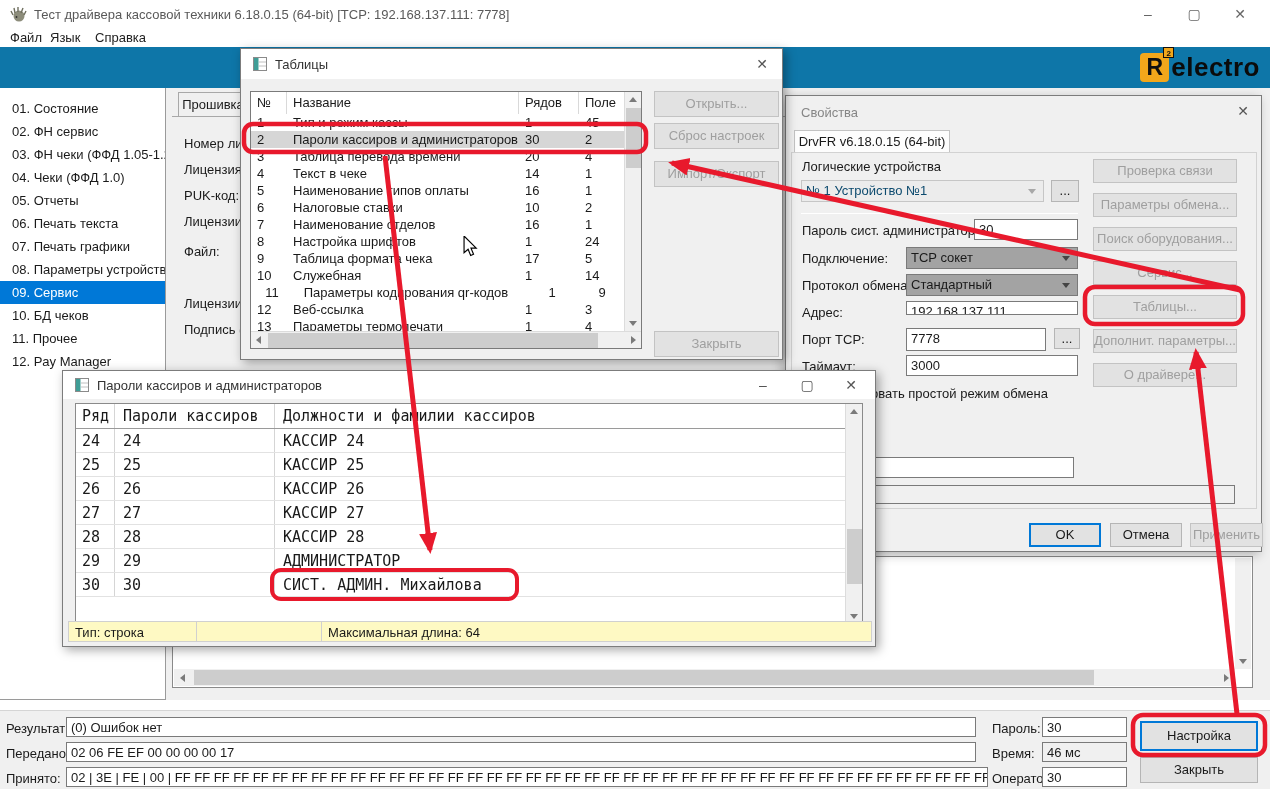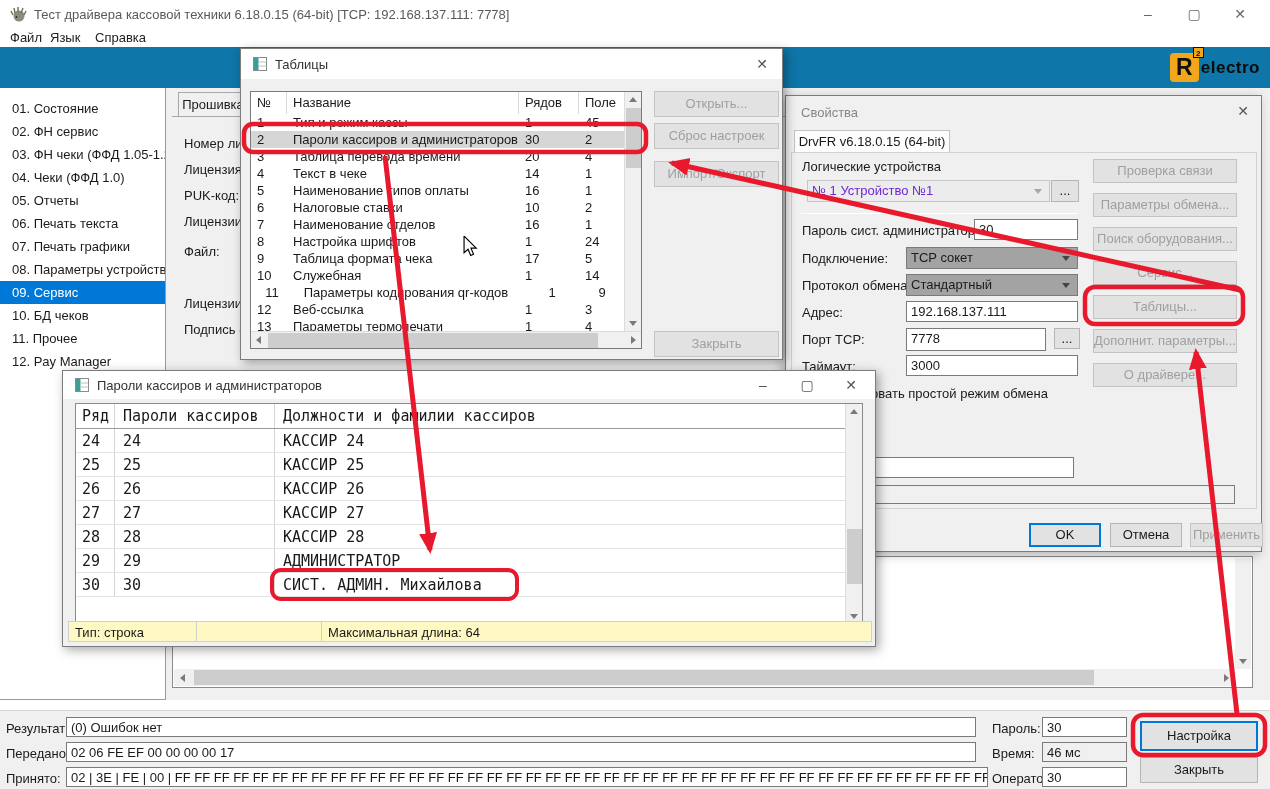--- a/index.html
+++ b/index.html
@@ -13,21 +13,21 @@
   #title-text { left:34px; top:7px; color:#595959; white-space:nowrap; }
   .winbtn { top:0; width:46px; height:28px; text-align:center; line-height:28px; color:#666; font-size:14px; }
   #menubar { left:0; top:28px; width:1270px; height:19px; background:#fff; }
   .menu-item { top:2px; color:#222; }
   #banner { left:0; top:47px; width:1270px; height:41px; }
   #logo { right:10px; top:5px; height:31px; display:flex; align-items:center; }
   #logo-r { width:29px; height:29px; border-radius:4px; display:inline-block; text-align:center;
             font-weight:bold; font-size:23px; line-height:29px; color:#101010; position:relative; }
   #logo-sup { position:absolute; right:-5px; top:-6px; width:11px; height:11px; font-size:8px; line-height:11px;
               text-align:center; color:#101010; border:1px solid #101010; }
-  #logo-word { font-weight:bold; font-size:17px; color:#0b0b0b; letter-spacing:0.5px; margin-left:2px; }
+  #logo-word { font-weight:bold; font-size:26px; color:#0b0b0b; letter-spacing:0.5px; margin-left:2px; }
 
   
   #sidebar { left:0; top:88px; width:166px; height:612px; background:#fff; border-right:1px solid #9a9a9a; border-bottom:1px solid #9a9a9a; }
   .side-item { position:absolute; left:0; width:165px; height:23px; line-height:23px; padding-left:12px; color:#1a1a1a; white-space:nowrap; overflow:hidden; }
   .side-item.sel { color:#fff; }
 
   
   #content-bg { left:166px; top:88px; width:1104px; height:612px; background:#f0f0f0; }
   #fw-tab { left:178px; top:92px; width:70px; height:25px; background:#f0f0f0; border:1px solid #a8a8a8; border-bottom:none; text-align:center; line-height:24px; }
   #fw-panel-line { left:172px; top:116px; width:994px; height:1px; background:#a8a8a8; }
@@ -47,21 +47,21 @@
   .dlg-title-text { position:absolute; left:34px; top:8px; color:#333; white-space:nowrap; }
   .dlg-x { position:absolute; top:4px; width:24px; height:22px; text-align:center; line-height:22px; color:#555; font-size:14px; }
   .win-icon { position:absolute; left:12px; top:8px; width:14px; height:14px; }
 
   .btn { position:absolute; background:#e2e2e2; border:1px solid #b5b5b5; text-align:center; color:#1a1a1a; }
   .btn.disabled { color:#9f9f9f; border-color:#c3c3c3; }
   .field { position:absolute; background:#fff; border:1px solid #7a7a7a; padding:2px 4px; white-space:nowrap; overflow:hidden; }
   .field.gray { background:#f0f0f0; }
   .combo { position:absolute; background:#a3a3a3; border:1px solid #7a7a7a; padding:2px 4px; white-space:nowrap; overflow:hidden; }
   .combo .tri-down { right:7px; top:8px; border-top-color:#444; }
-  .combo.disabled { background:#ececec; color:#6d28d9; border-color:#c6c6c6;margin-left:6px; }
+  .combo.disabled { background:#ececec; color:#0c4a6e; border-color:#c6c6c6; }
   .combo.disabled .tri-down { border-top-color:#a8a8a8; }
 
   
   #tables-dialog { left:240px; top:48px; width:543px; height:312px; }
   #tbl-list { position:absolute; left:9px; top:42px; width:392px; height:258px; background:#fff; border:1px solid #7a7a7a; overflow:hidden; }
   .t-head { position:absolute; top:0; height:22px; line-height:22px; border-right:1px solid #d9d9d9; padding-left:6px; background:#fff; }
   #tbl-rows { position:absolute; left:0; top:22px; width:374px; }
   .t-row { position:absolute; left:0; width:374px; height:17px; line-height:17px; display:flex; }
   .t-row.sel { background:#d6d6d6; }
   .t-c0 { width:36px; padding-left:6px; }
@@ -191,21 +191,21 @@
     <div class="combo" style="left:120px; top:151px; width:172px; height:22px;">
       <span>TCP сокет</span><span class="tri tri-down"></span>
     </div>
 
     <span class="p-label" style="left:16px; top:182px;">Протокол обмена:</span>
     <div class="combo" style="left:120px; top:178px; width:172px; height:22px;">
       <span>Стандартный</span><span class="tri tri-down"></span>
     </div>
 
     <span class="p-label" style="left:16px; top:209px;">Адрес:</span>
-    <div class="field" style="left:120px; top:205px; width:172px; height:21px;">192.168.137.111</div>
+    <div class="field" style="left:120px; top:205px; width:172px; height:14px;">192.168.137.111</div>
 
     <span class="p-label" style="left:16px; top:236px;">Порт TCP:</span>
     <div class="field" style="left:120px; top:232px; width:140px; height:23px;">7778</div>
     <div class="btn" style="left:268px; top:232px; width:26px; height:21px; line-height:19px;">...</div>
 
     <span class="p-label" style="left:16px; top:263px;">Таймаут:</span>
     <div class="field" style="left:120px; top:259px; width:172px; height:21px;">3000</div>
 
     <span class="chk" style="left:16px; top:291px;"></span>
     <span class="p-label" style="left:35px; top:290px;">Использовать простой режим обмена</span>

